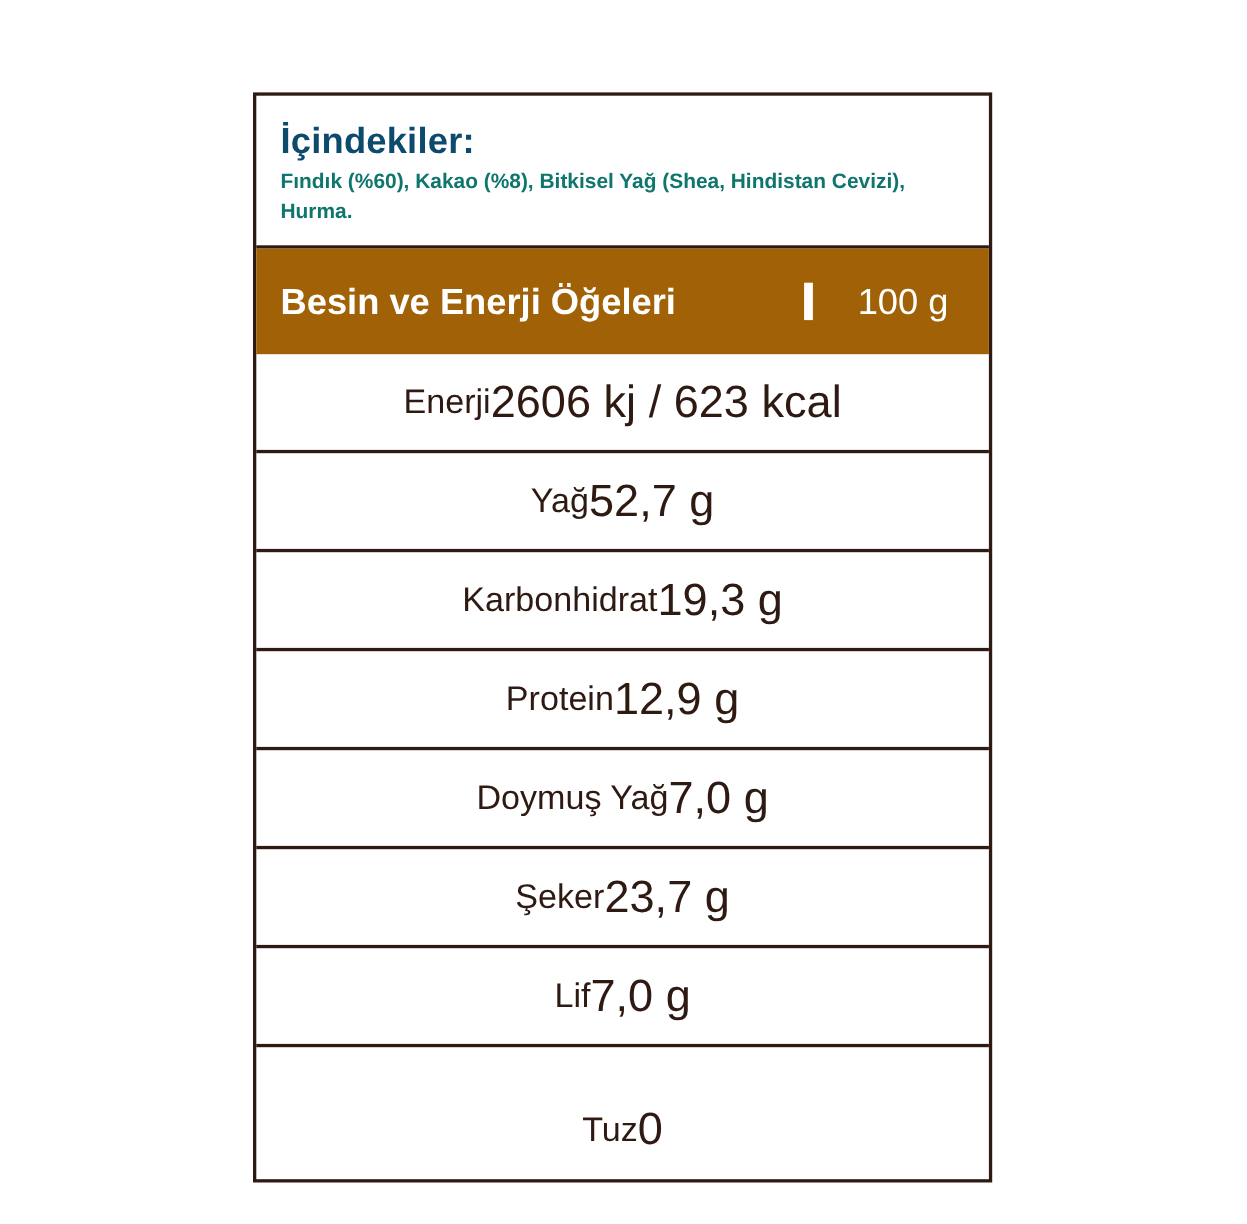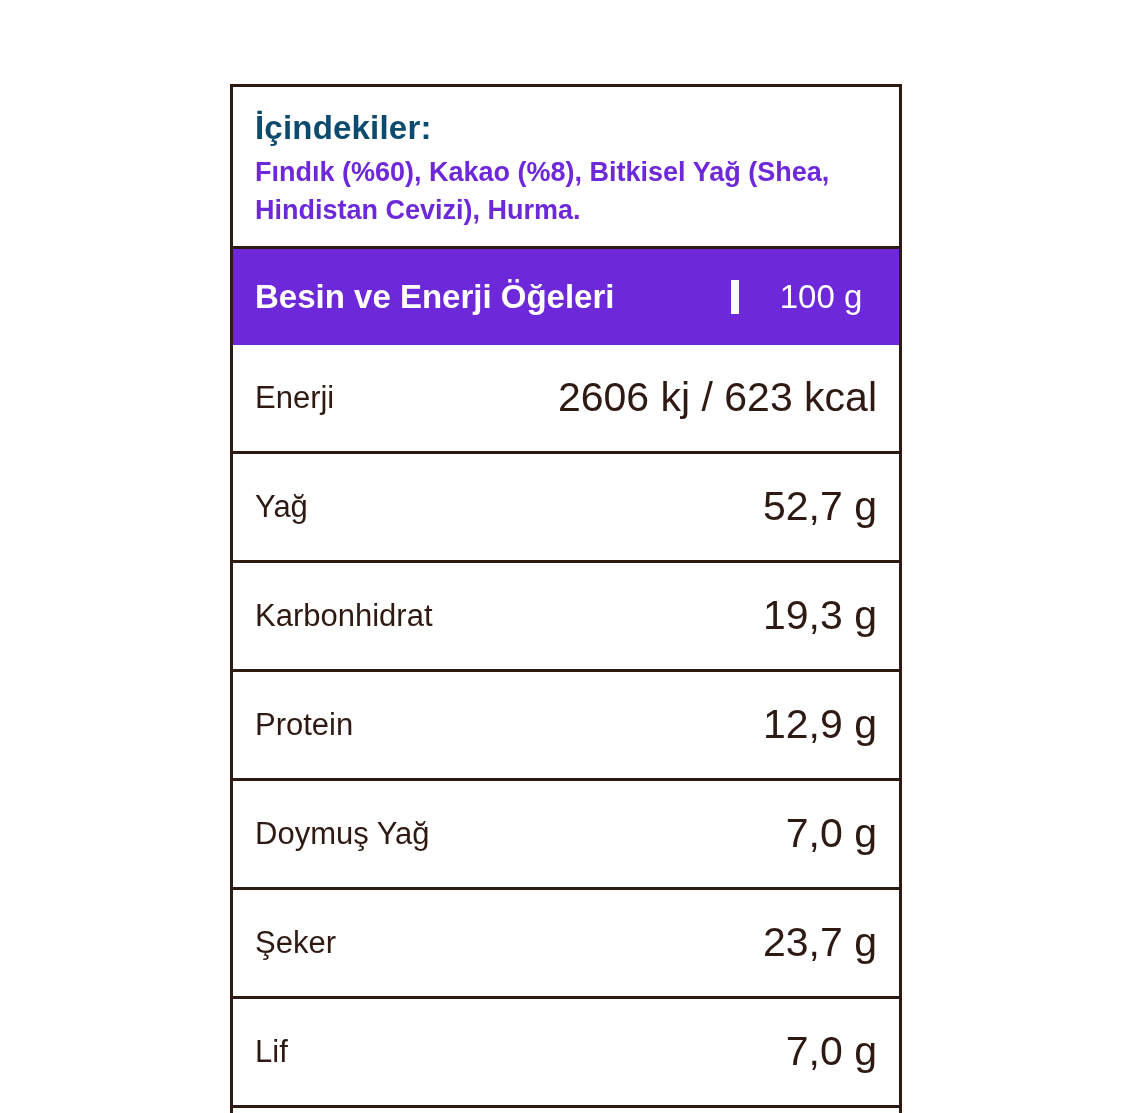--- a/index.html
+++ b/index.html
@@ -33,31 +33,31 @@
   }
   .ingredients-title {
     font-size: 33px;
     font-weight: 700;
     letter-spacing: 0.2px;
     line-height: 1.15;
     margin: 0 0 6px 0;
     color: #0c4a6e;
   }
   .ingredients-text {
-    font-size: 27px;
+    font-size: 19px;
     font-weight: 700;
     line-height: 1.42;
     margin: 0;
-    color: #6d28d9;
+    color: #0f766e;
     max-width: 610px;
   }
 
   
   .nutrition-header {
-    background: #6d28d9;
+    background: #a16207;
     color: #ffffff;
     display: flex;
     align-items: center;
     height: 96px;
     padding: 0 22px;
     box-sizing: border-box;
   }
   .nutrition-header .nh-title {
     font-size: 33px;
     font-weight: 700;
@@ -79,22 +79,22 @@
     min-width: 112px;
   }
 
   
   .nutrition-rows {
     display: block;
   }
   .nut-row {
     display: flex;
     align-items: center;
-    justify-content: space-between;
-    height: 109px;
+    justify-content: center;
+    height: 90px;
     padding: 0 22px;
     box-sizing: border-box;
     border-bottom: 3px solid #2e1a12;
   }
   .nut-row:last-child {
     border-bottom: none;
     margin-top: 30px;
   }
   .nut-label {
     font-size: 31px;

